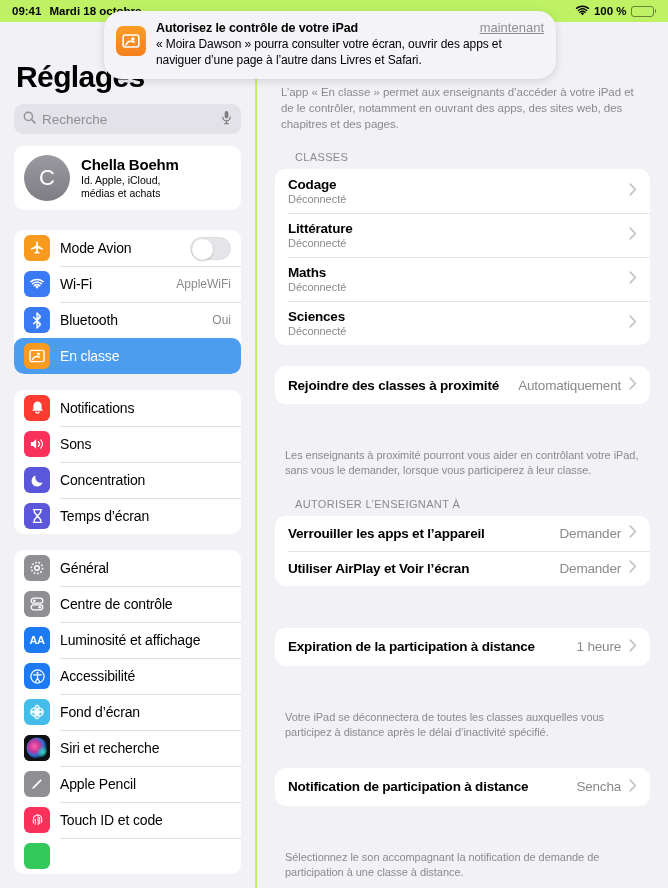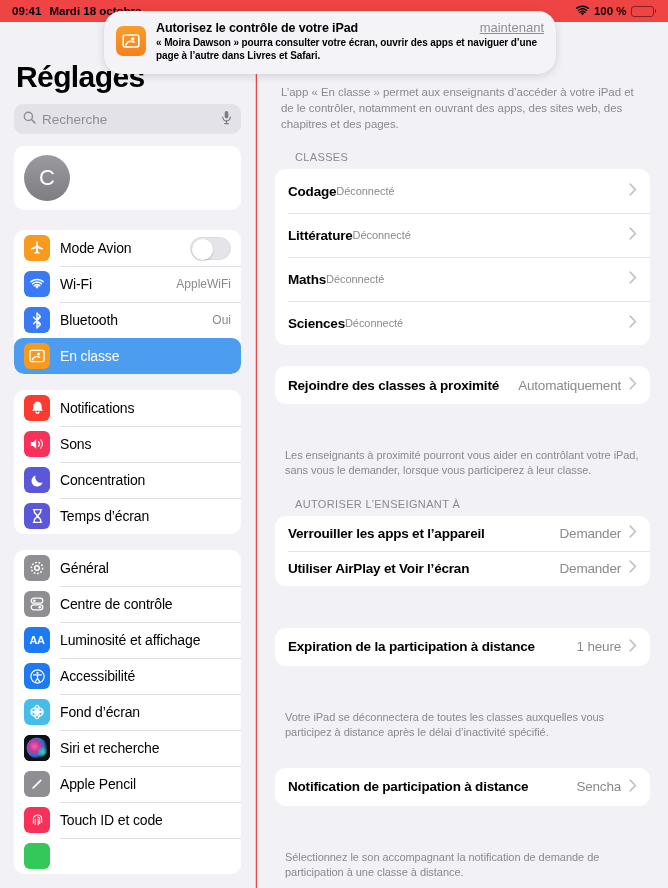--- a/index.html
+++ b/index.html
@@ -6,21 +6,21 @@
   html, body {
     width: 668px; height: 888px;
     font-family: "Liberation Sans", sans-serif;
     background: #f2f1f6;
     overflow: hidden;
     -webkit-font-smoothing: antialiased;
   }
   #screen {
     position: relative;
     width: 668px; height: 888px;
-    background: #ef4444;
+    background: #bef264;
     overflow: hidden;
   }
 
   
   #statusbar {
     position: absolute; top: 0; left: 0;
     width: 668px; height: 22px;
     display: flex; align-items: center;
     padding: 0 12px;
     font-size: 11.5px; font-weight: bold;
@@ -74,22 +74,22 @@
   .banner-titlerow { display: flex; align-items: baseline; }
   .banner-title {
     font-size: 12.5px; font-weight: bold; color: #000;
     letter-spacing: -.1px;
   }
   .banner-time {
     margin-left: auto; font-size: 13px; color: #8e8e93;
     padding-left: 8px; white-space: nowrap; text-decoration: underline;
   }
   .banner-text {
-    font-size: 10px; color: #000; line-height: 1.34;
-    margin-top: 1px; letter-spacing: -.1px; font-weight: bold;
+    font-size: 12px; color: #000; line-height: 1.34;
+    margin-top: 1px; letter-spacing: -.1px;
   }
 
   
   #sidebar {
     position: absolute; left: 0; top: 22px;
     width: 256px; height: 866px;
     background: #f2f1f6;
     overflow: hidden;
     border-right: 1px solid #d4d3d8;
   }
@@ -201,21 +201,21 @@
   .mrow {
     position: relative;
     display: flex; align-items: center;
     padding: 0 13px;
     min-height: 44px;
   }
   .mrow + .mrow::before {
     content: ""; position: absolute; left: 13px; right: 0; top: 0;
     height: 1px; background: #e3e2e6;
   }
-  .mrow-stack { display: flex; flex-direction: row; justify-content: center; padding: 7px 0; }
+  .mrow-stack { display: flex; flex-direction: column; justify-content: center; padding: 7px 0; }
   .mrow-title {
     font-size: 13.5px; color: #000; font-weight: bold; letter-spacing: -.2px;
   }
   .mrow-sub {
     font-size: 11px; color: #8a8a8e; margin-top: 1px; letter-spacing: -.05px;
   }
   .mrow-value {
     margin-left: auto; font-size: 13.5px; color: #8a8a8e;
     padding-right: 8px; white-space: nowrap; letter-spacing: -.2px;
   }
@@ -270,20 +270,27 @@
         <svg width="11" height="15" viewBox="0 0 12 16">
           <rect x="4" y="1" width="4" height="8" rx="2" fill="#7d7d82"></rect>
           <path d="M2 7.6a4 4 0 008 0" stroke="#7d7d82" stroke-width="1.3" fill="none" stroke-linecap="round"></path>
           <path d="M6 11.6V14.4M4 14.6h4" stroke="#7d7d82" stroke-width="1.3" stroke-linecap="round"></path>
         </svg>
       </span>
     </div>
 
     <div class="card" id="account-card">
       <div class="avatar">C</div>
+      <div>
+        <div class="acc-name">Chella Boehm</div>
+        <div class="acc-sub">
+          <span>Id. Apple, iCloud,</span><br>
+          <span>médias et achats</span>
+        </div>
+      </div>
     </div>
 
     <div class="card">
       <div class="row">
         <span class="row-icon" style="background:#f79a1e">
           <svg width="16" height="16" viewBox="0 0 16 16">
               <path d="M8 1.4c.55 0 .85.5.85 1.1v3.1l5.1 2.9v1.3l-5.1-1.5v3.2l1.6 1.1v1.1L8 13.2l-2.45.5v-1.1l1.6-1.1V8.3L2.05 9.8V8.5l5.1-2.9V2.5c0-.6.3-1.1.85-1.1z" fill="#fff"></path>
             </svg>
         </span>
         <span class="row-label">Mode Avion</span>

